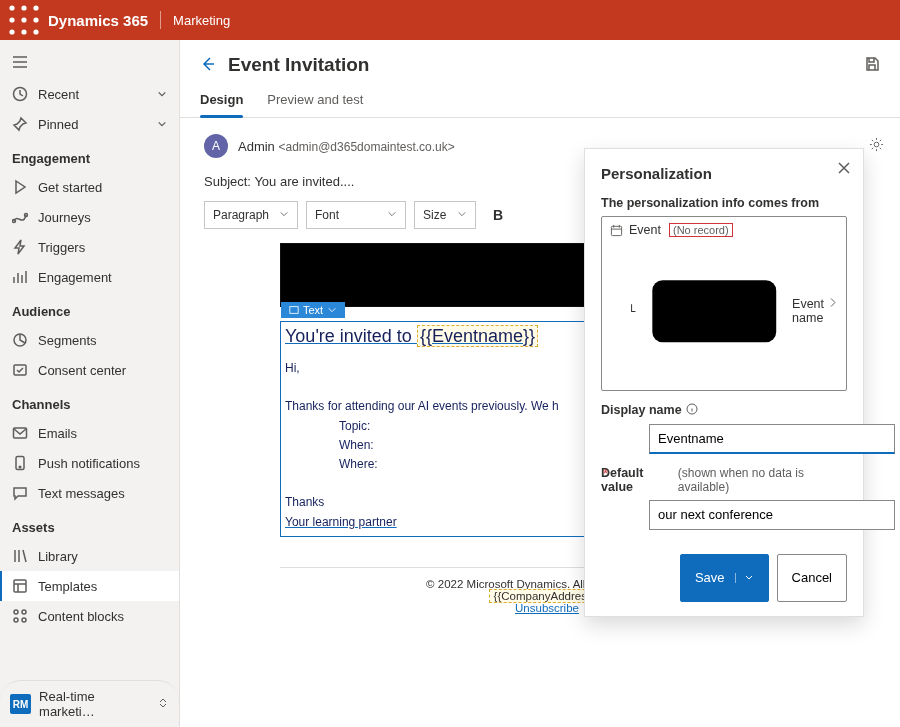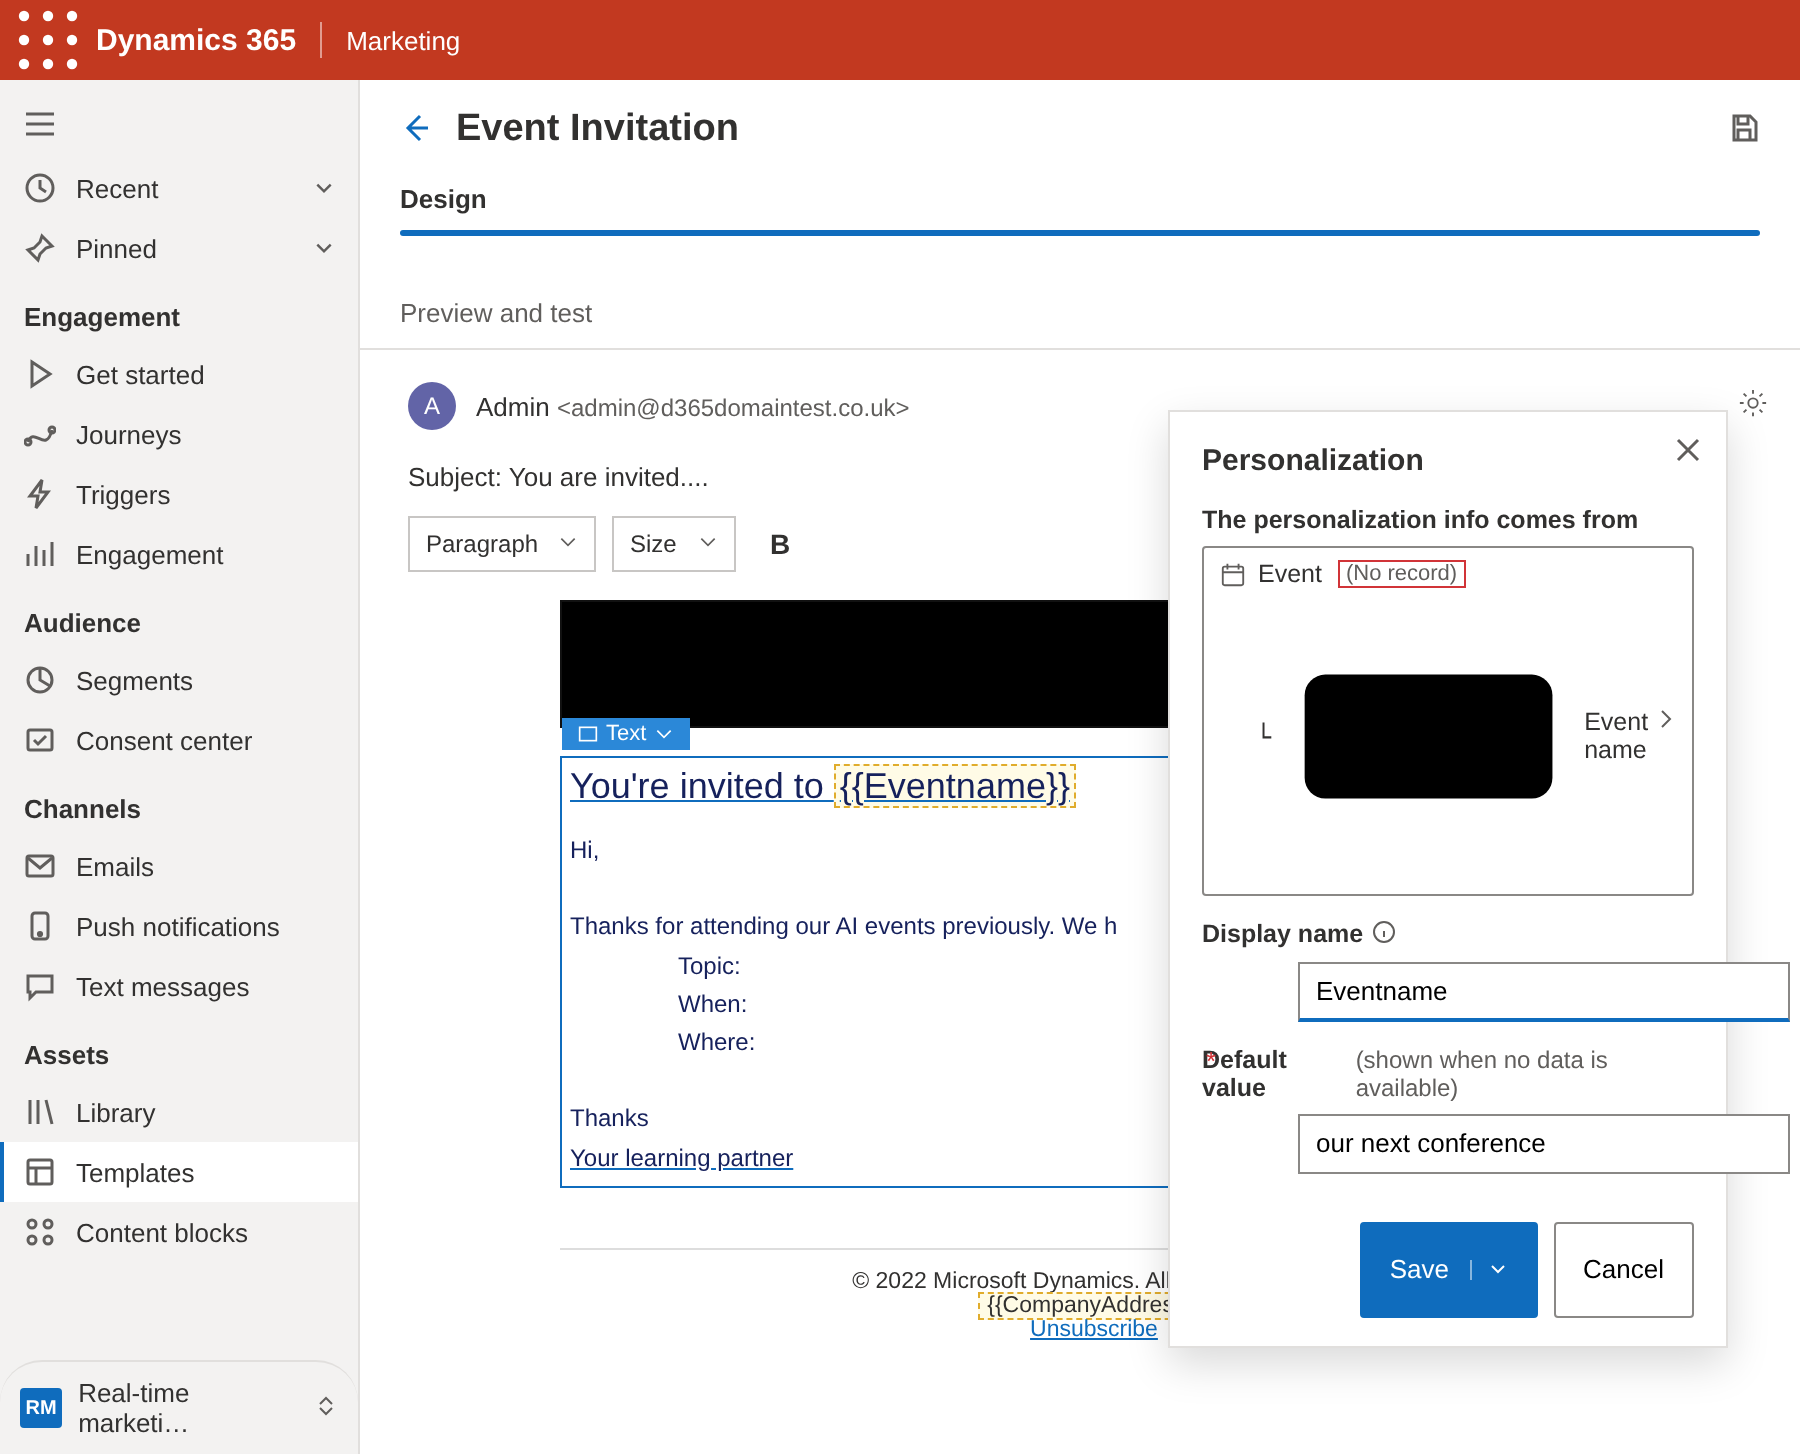--- a/index.html
+++ b/index.html
@@ -29,21 +29,21 @@
 .sb-footer .upd svg { width: 12px; height: 12px; stroke: #605e5c; fill: none; }
 
 
 .main { flex: 1; display: flex; flex-direction: column; position: relative; background: #fff; overflow: hidden; }
 .pghead { display: flex; align-items: center; padding: 14px 20px 8px; gap: 12px; }
 .back svg { width: 16px; height: 16px; stroke: #0f6cbd; fill: none; stroke-width: 1.5; }
 .pgtitle { font-size: 19px; font-weight: 600; }
 .saveico { margin-left: auto; }
 .saveico svg { width: 16px; height: 16px; stroke: #605e5c; fill: none; stroke-width: 1.5; }
 
-.tabs { display: flex; gap: 24px; padding: 0 20px; border-bottom: 1px solid #e1dfdd; flex-direction: column; }
+.tabs { display: flex; gap: 24px; padding: 0 20px; border-bottom: 1px solid #e1dfdd; }
 .tab { padding: 8px 0 10px; cursor: pointer; color: #605e5c; position: relative; }
 .tab.active { color: #323130; font-weight: 600; }
 .tab.active::after { content: ""; position: absolute; left: 0; right: 0; bottom: -1px; height: 3px; background: #0f6cbd; border-radius: 2px; }
 
 .edwrap { padding: 12px 10px 0 24px; position: relative; flex: 1; overflow: hidden; }
 .fromrow { display: flex; align-items: center; gap: 10px; padding: 4px 0 10px; position: relative; }
 .fromav { width: 24px; height: 24px; border-radius: 50%; background: #6264a7; color: #fff; font-size: 12px; display: flex; align-items: center; justify-content: center; }
 .fromn { font-size: 13px; }
 .fromn .em { color: #605e5c; font-size: 12px; }
 .gear { position: absolute; right: 6px; }
@@ -310,20 +310,26 @@
         <span class="lbl">Subject:</span>
         <span>You are invited....</span>
       </div>
       <div class="fmtbar">
         <div class="sel para">
             <span>Paragraph</span>
             <span class="cv"><svg class="chevdn" viewBox="0 0 12 12">
                 <path d="M2 4l4 4 4-4" stroke="#605e5c" fill="none"></path>
               </svg></span>
           </div>
+        <div class="sel font">
+            <span>Font</span>
+            <span class="cv"><svg class="chevdn" viewBox="0 0 12 12">
+                <path d="M2 4l4 4 4-4" stroke="#605e5c" fill="none"></path>
+              </svg></span>
+          </div>
         <div class="sel size">
             <span>Size</span>
             <span class="cv"><svg class="chevdn" viewBox="0 0 12 12">
                 <path d="M2 4l4 4 4-4" stroke="#605e5c" fill="none"></path>
               </svg></span>
           </div>
         <div class="fmtbtn">B</div>
       </div>
 
       <div class="canvas">

